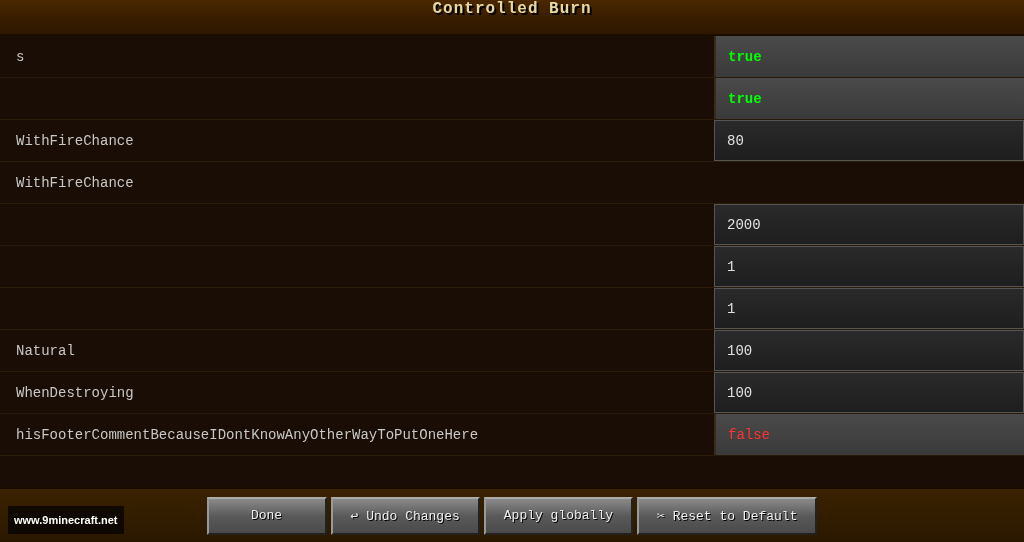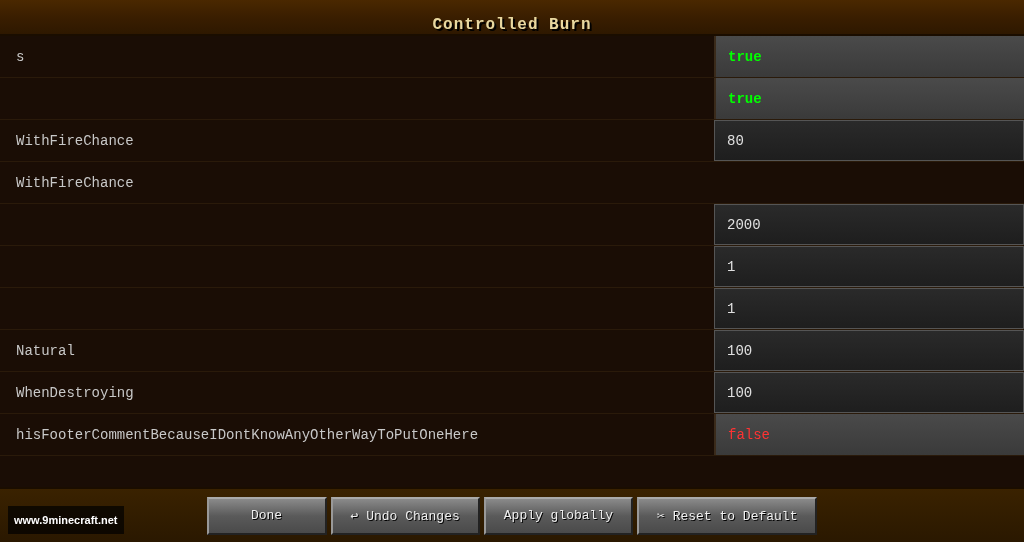--- a/index.html
+++ b/index.html
@@ -36,21 +36,21 @@
     
     .title-bar {
       position: absolute;
       top: 0;
       left: 0;
       right: 0;
       height: 36px;
       background: linear-gradient(180deg, #4a2800 0%, #3a1e00 50%, #2e1800 100%);
       border-bottom: 2px solid #1a0d00;
       display: flex;
-      align-items: flex-end;
+      align-items: flex-start;
       justify-content: center;
     }
 
     .title-text {
       color: #e8d8a0;
       font-size: 16px;
       font-weight: bold;
       letter-spacing: 1px;
       text-shadow: 2px 2px 0px #000;
     }

